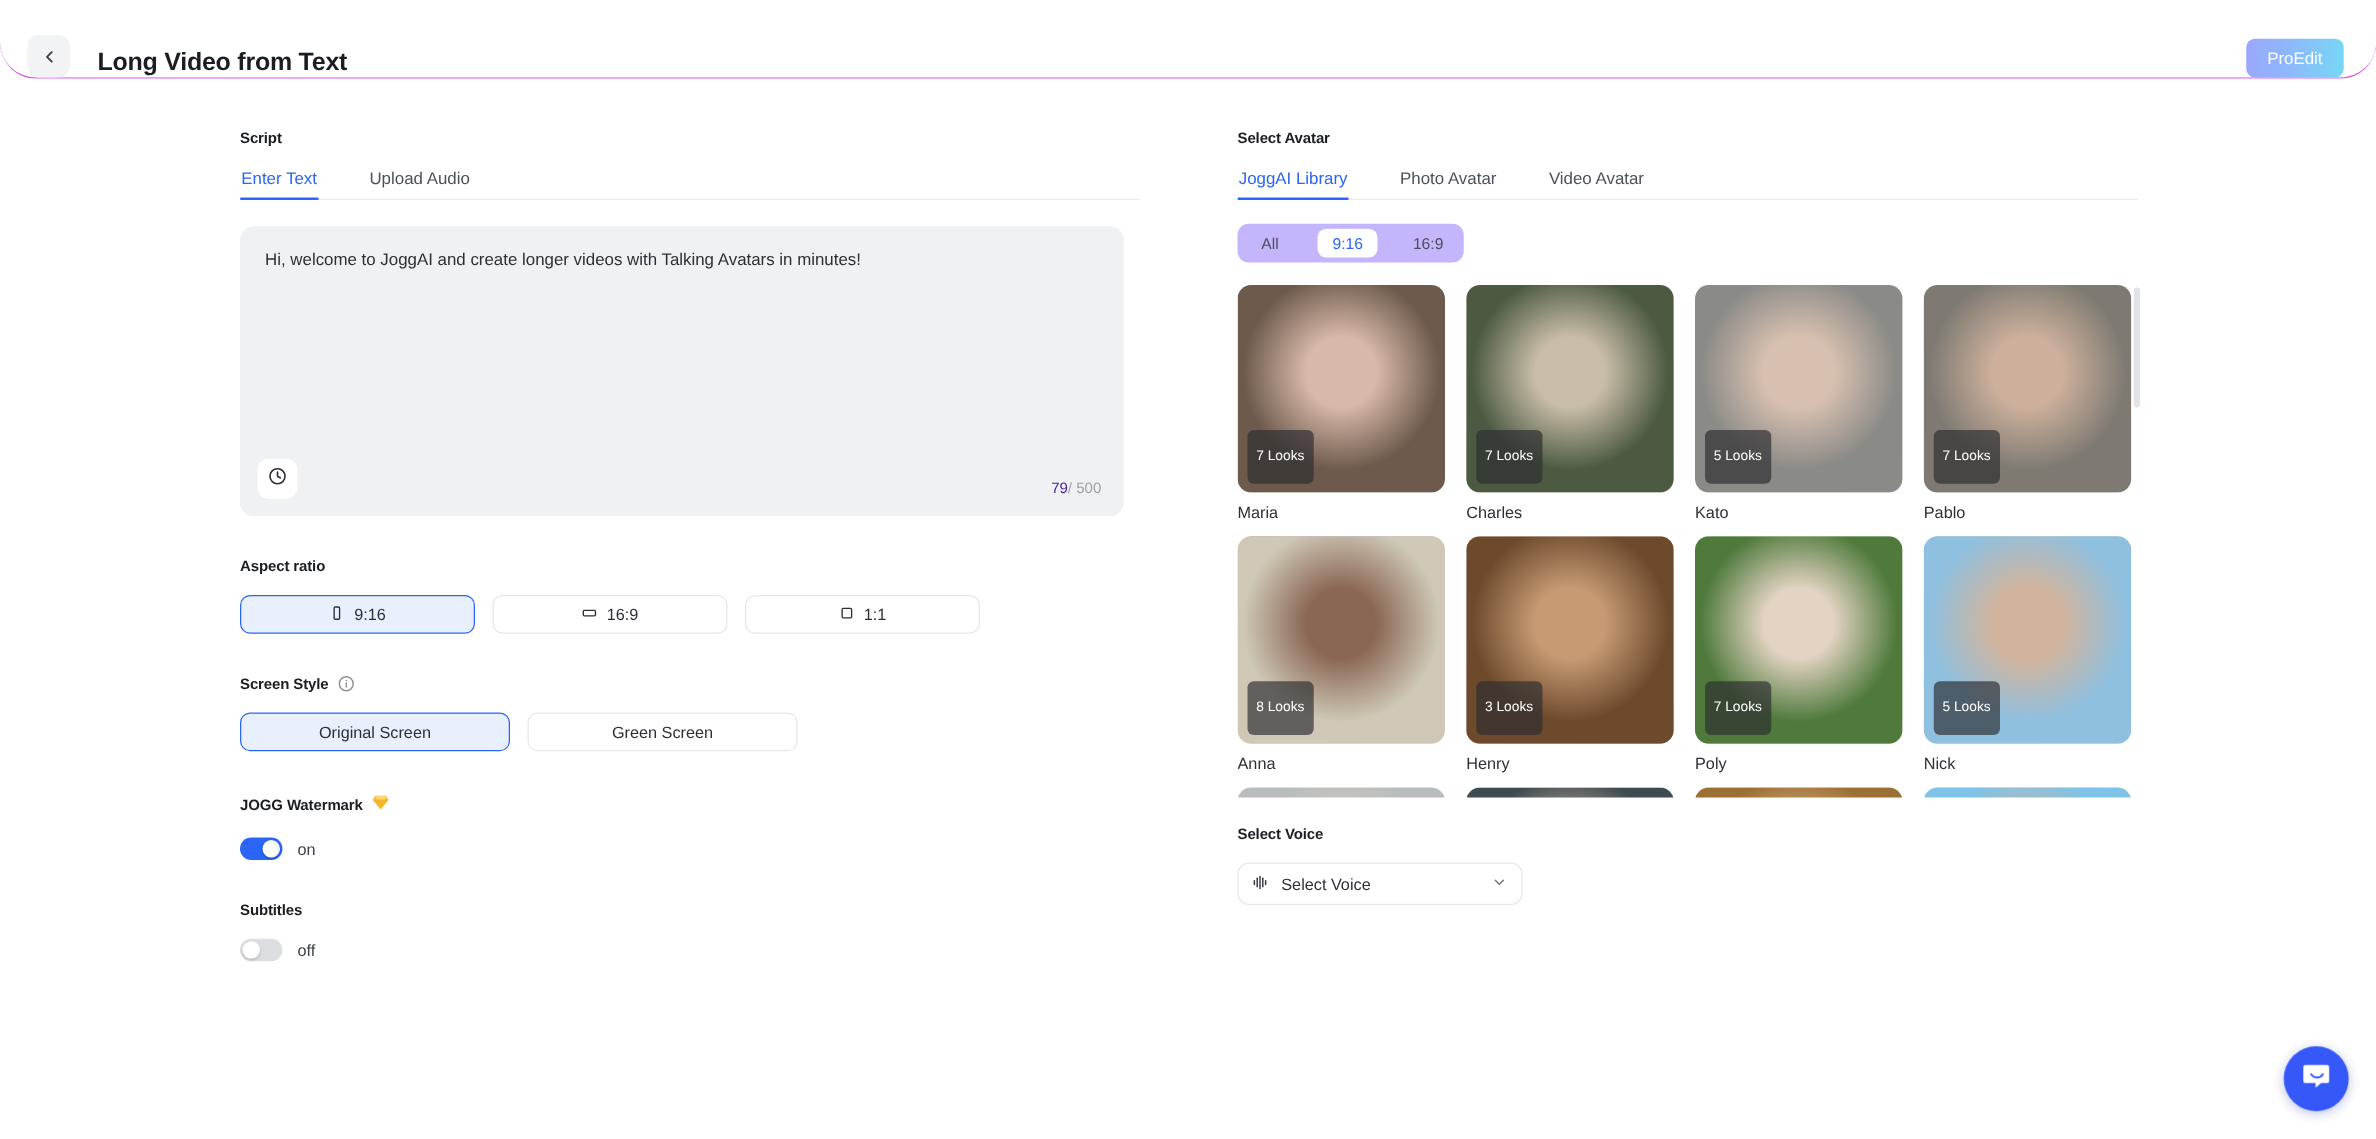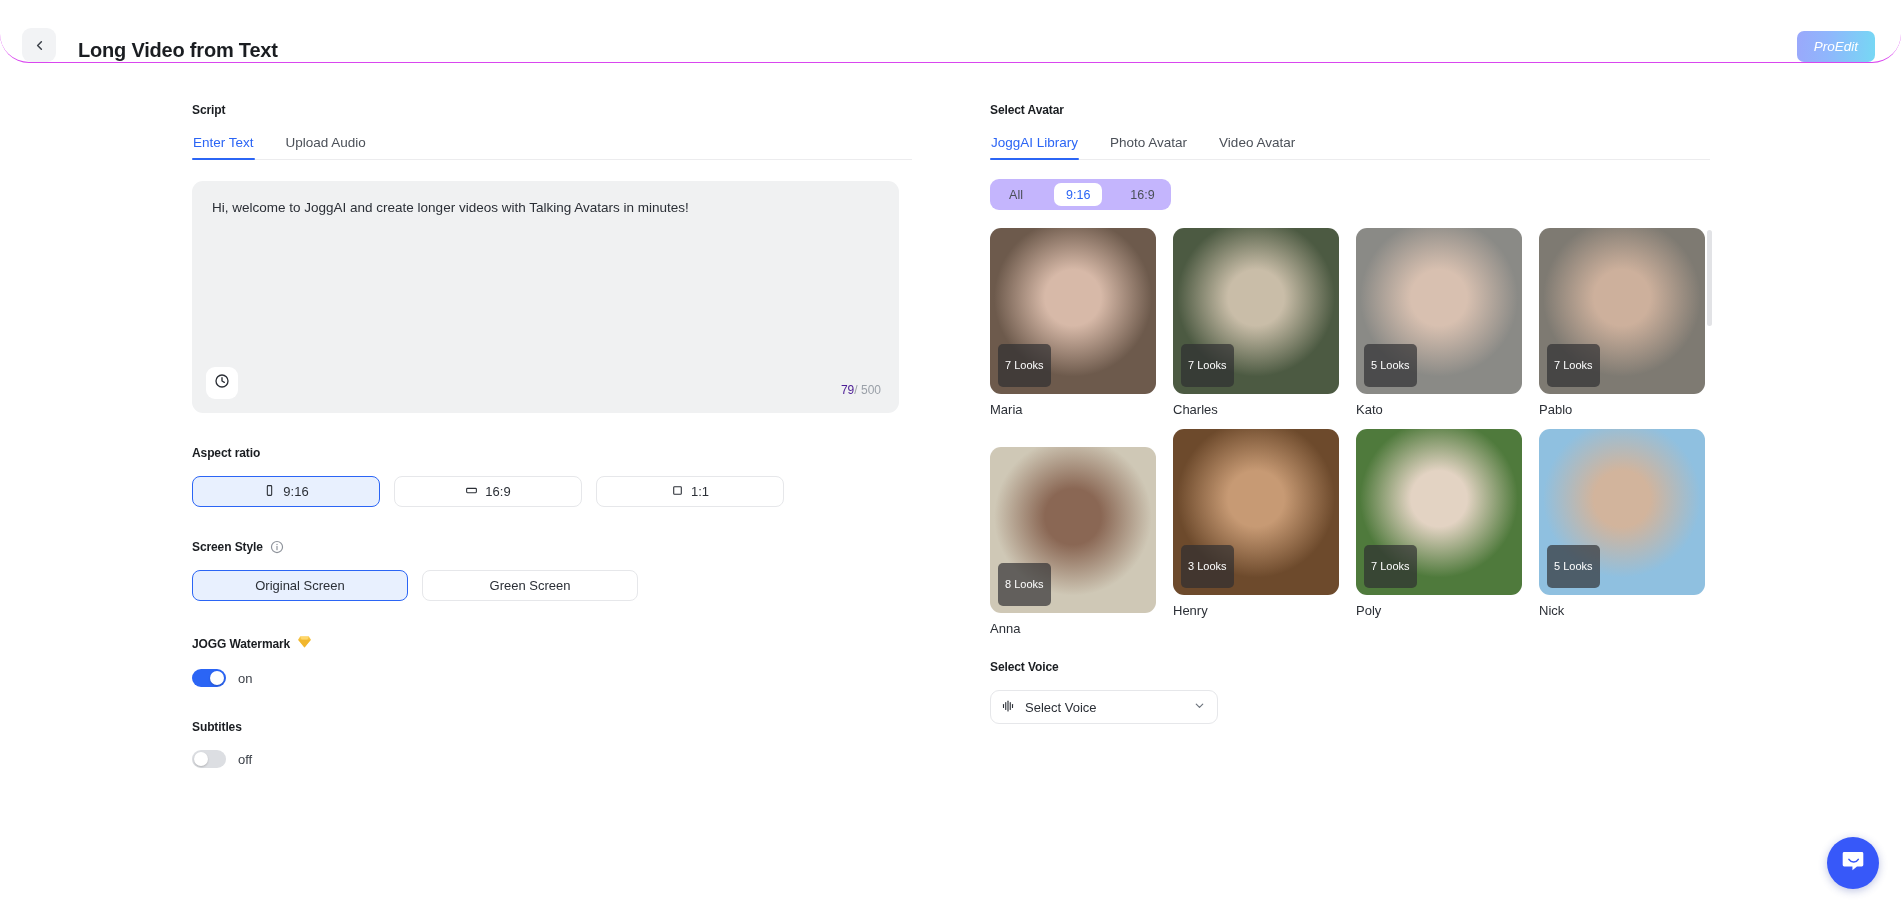--- a/index.html
+++ b/index.html
@@ -46,21 +46,20 @@
     padding: 0 17px;
     border-radius: 7px;
     background: linear-gradient(95deg, #9aa8fb 0%, #8fb6fc 40%, #76d8f4 100%);
     color: #ffffff;
     font-size: 13.5px;
     font-weight: 400;
     display: flex; align-items: center; justify-content: center;
     cursor: pointer;
     border: none;
     font-family: "Liberation Sans", sans-serif;
-    font-style: italic;
   }
 
   
   .page {
     display: flex;
     padding: 40px 0 0 0;
     height: calc(911px - 63px);
   }
   .col-left { width: 910px; padding-left: 192px; padding-right: 0; }
   .col-right { flex: 1; padding-left: 80px; padding-right: 176px; position: relative; }
@@ -69,21 +68,21 @@
     font-size: 12px;
     font-weight: 700;
     color: #1a1d21;
     letter-spacing: -0.1px;
     margin: 0;
   }
 
   
   .tabs {
     display: flex;
-    gap: 30px;
+    gap: 40px;
     margin-top: 18px;
     border-bottom: 1px solid #ececee;
     width: 720px;
   }
   .col-right .tabs { width: 720px; }
   .tab {
     font-size: 13.5px;
     color: #4b5058;
     padding: 0 1px 9px 1px;
     cursor: pointer;
@@ -435,21 +434,21 @@
             </div>
             <div class="avatar-name">Kato</div>
           </div>
           <div class="avatar-card">
             <div class="avatar-thumb" style="background: radial-gradient(circle at 50% 42%, rgb(205, 176, 156) 0%, rgb(205, 176, 156) 22%, rgb(126, 122, 114) 62%), linear-gradient(160deg, rgb(47, 49, 52) 0%, rgb(126, 122, 114) 100%);">
               <div class="looks-badge">7 Looks</div>
             </div>
             <div class="avatar-name">Pablo</div>
           </div>
           <div class="avatar-card">
-            <div class="avatar-thumb" style="background: radial-gradient(circle at 50% 42%, rgb(138, 103, 84) 0%, rgb(138, 103, 84) 22%, rgb(207, 200, 182) 62%), linear-gradient(160deg, rgb(43, 43, 45) 0%, rgb(207, 200, 182) 100%); margin-top: 18px;">
+            <div class="avatar-thumb" style="background: radial-gradient(circle at 50% 42%, rgb(138, 103, 84) 0%, rgb(138, 103, 84) 22%, rgb(207, 200, 182) 62%), linear-gradient(160deg, rgb(43, 43, 45) 0%, rgb(207, 200, 182) 100%);">
               <div class="looks-badge">8 Looks</div>
             </div>
             <div class="avatar-name">Anna</div>
           </div>
           <div class="avatar-card">
             <div class="avatar-thumb" style="background: radial-gradient(circle at 50% 42%, rgb(199, 154, 116) 0%, rgb(199, 154, 116) 22%, rgb(109, 74, 44) 62%), linear-gradient(160deg, rgb(236, 236, 236) 0%, rgb(109, 74, 44) 100%);">
               <div class="looks-badge">3 Looks</div>
             </div>
             <div class="avatar-name">Henry</div>
           </div>

